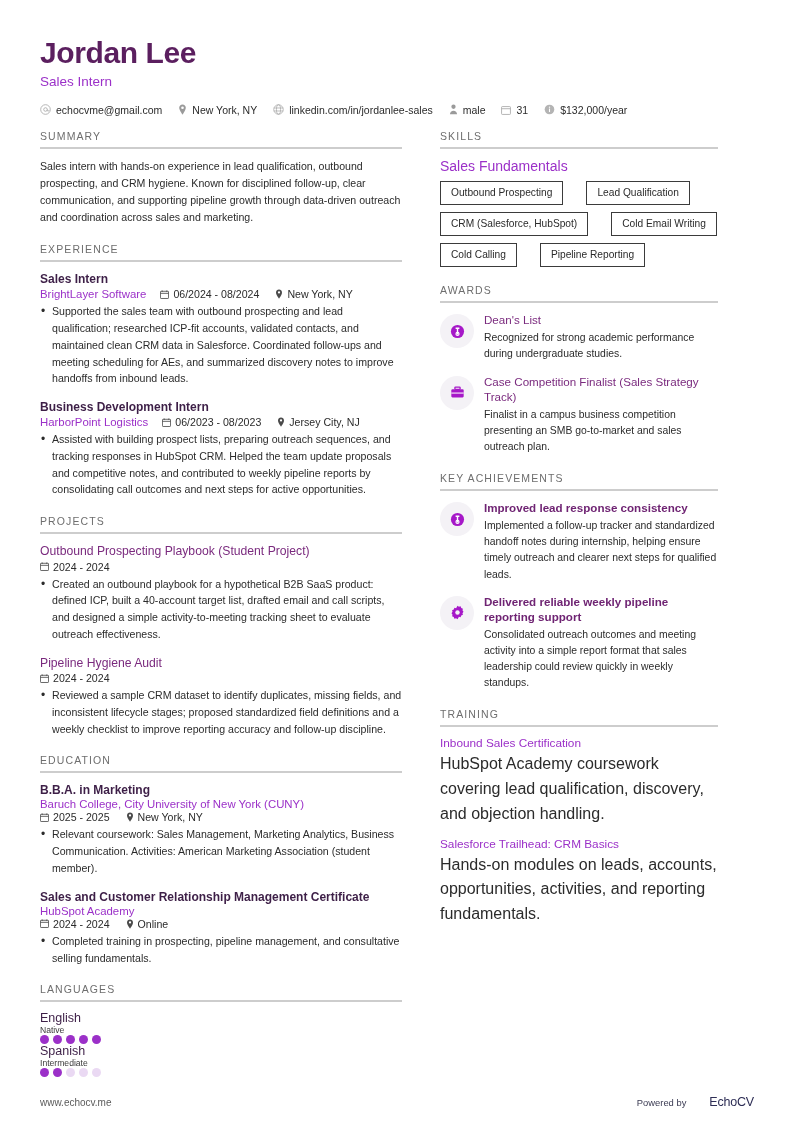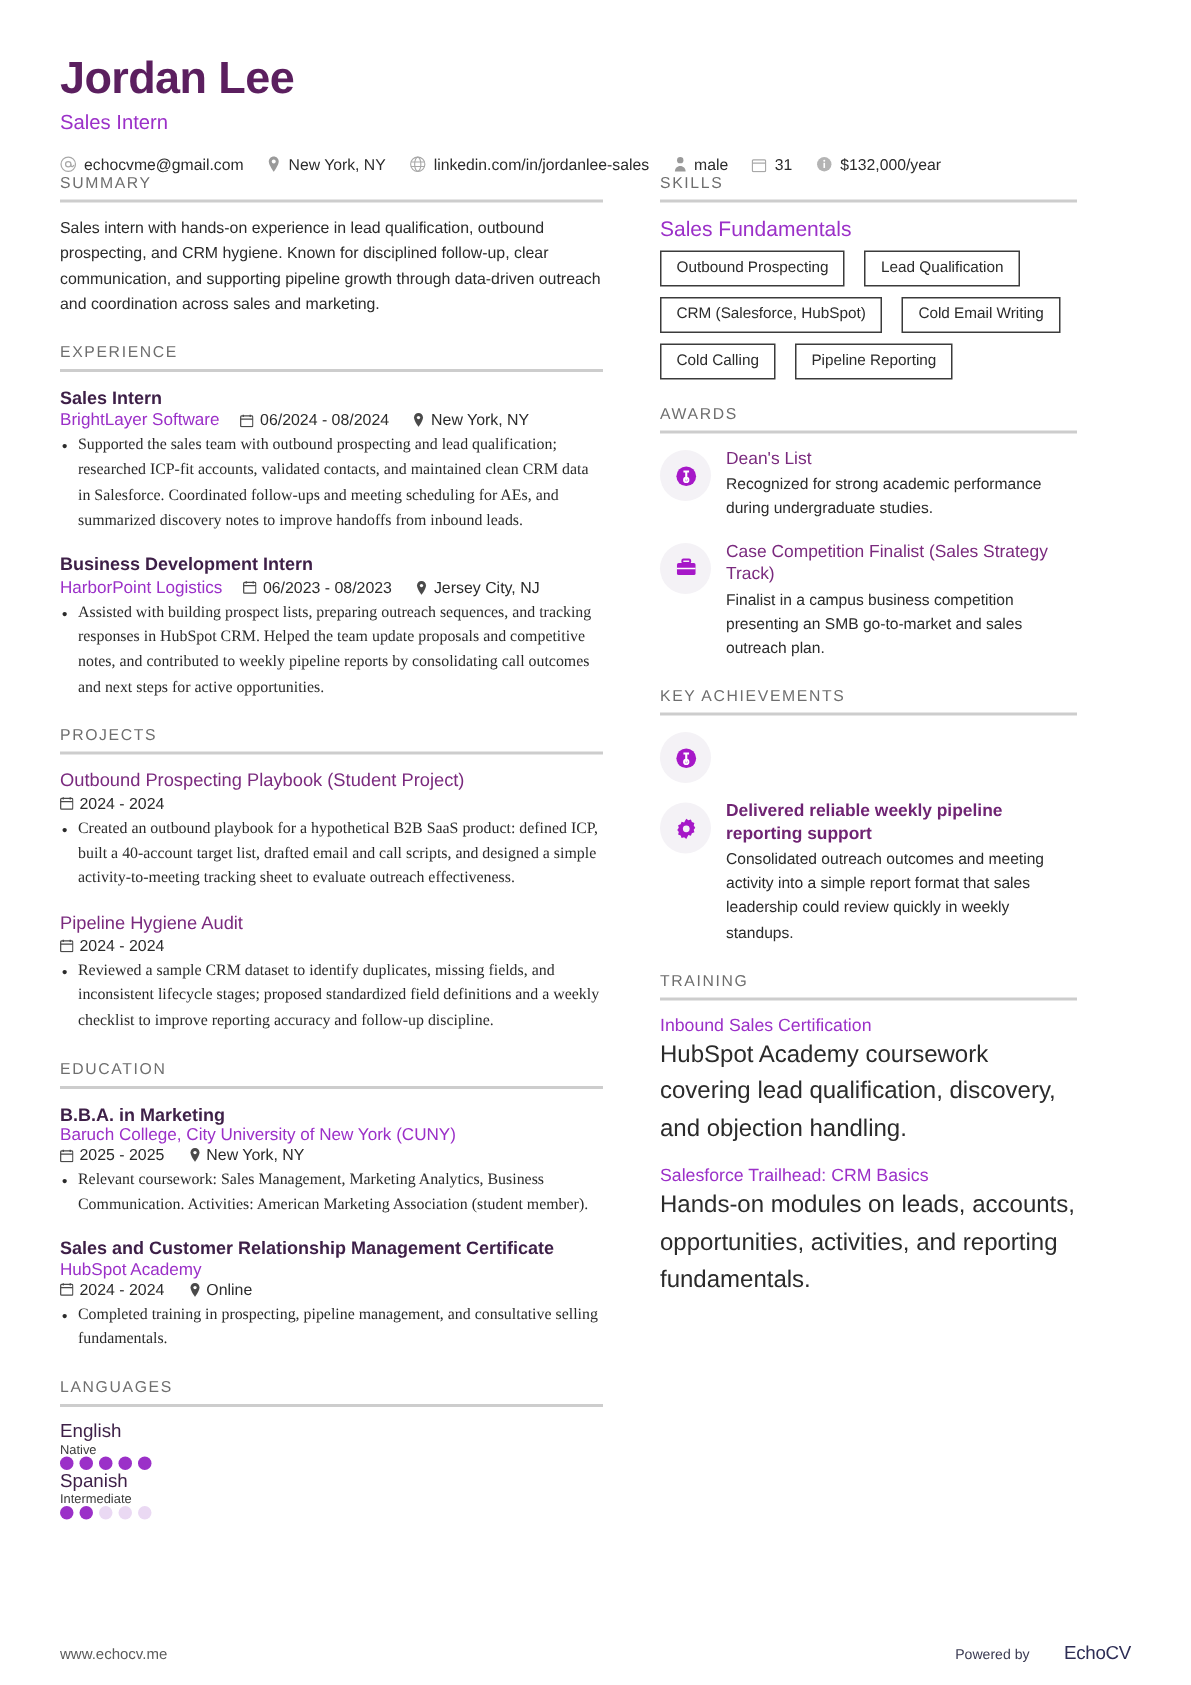--- a/index.html
+++ b/index.html
@@ -13,55 +13,55 @@
   .page { position: relative; width: 794px; height: 1123px; padding: 36px 20px 0 40px; }
 
   
   .name { font-size: 30px; font-weight: bold; color: #5b1f5f; letter-spacing: -0.4px; line-height: 1.12; }
   .role { font-size: 13.5px; color: #9b30c8; margin-top: 4px; font-weight: normal; }
   .contact-bar { display: flex; align-items: center; flex-wrap: wrap; gap: 0; margin-top: 15px; font-size: 10.5px; color: #2b2b2b; }
   .contact-item { display: flex; align-items: center; margin-right: 16px; white-space: nowrap; }
   .contact-item .ic { margin-right: 5px; display: inline-flex; align-items: center; color: #9a9a9a; }
 
   
-  .cols { display: flex; }
+  .cols { display: flex; margin-top: 14px; }
   .col-left { width: 390px; padding-right: 28px; }
   .col-right { width: 288px; padding-left: 10px; }
 
   .sec { margin-top: 17px; }
   .sec:first-child { margin-top: 0; }
   .sec-title { font-size: 10.5px; letter-spacing: 1.1px; color: #6e6e6e; text-transform: uppercase; padding-bottom: 5px; }
   .sec-rule { height: 2px; background: #cdcdcd; margin-bottom: 9px; }
 
   .para { font-size: 10.6px; line-height: 1.62; color: #2b2b2b; }
 
   
   .entry { margin-bottom: 12px; }
   .entry:last-child { margin-bottom: 0; }
   .entry-title { font-size: 12px; font-weight: bold; color: #3d1f47; line-height: 1.35; }
   .entry-title.plum { color: #7a2a7e; font-weight: normal; font-size: 12.2px; }
   .entry-sub { display: flex; align-items: center; flex-wrap: wrap; margin-top: 1px; font-size: 10.6px; }
   .org { color: #9b30c8; margin-right: 14px; font-size: 11.4px; }
   .meta { display: flex; align-items: center; color: #2b2b2b; margin-right: 16px; white-space: nowrap; }
   .meta .ic { margin-right: 4px; color: #4a4a4a; display: inline-flex; }
   ul.bullets { list-style: none; margin-top: 3px; }
-  ul.bullets li { position: relative; padding-left: 12px; font-size: 10.6px; line-height: 1.58; color: #2b2b2b; margin-bottom: 1px; font-family: Liberation Serif, serif; }
+  ul.bullets li { position: relative; padding-left: 12px; font-size: 10.6px; line-height: 1.58; color: #2b2b2b; margin-bottom: 1px; }
   ul.bullets li:before { content: "•"; position: absolute; left: 1px; top: -1px; font-size: 12px; color: #2b2b2b; }
 
   
   .lang-row { display: flex; align-items: flex-start; margin-top: 3px; flex-direction: column; }
   .lang-name { font-size: 12.5px; color: #3d1f47; width: 100px; }
   .lang-level { font-size: 8.6px; color: #3a3a3a; margin-right: 7px; }
   .dots { display: flex; align-items: center; gap: 4px; margin-right: 22px; }
   .dot { width: 9px; height: 9px; border-radius: 50%; background: #ead9f3; }
   .dot.on { background: #9b30c8; }
 
   
   .skill-group-title { font-size: 14px; color: #9b30c8; margin-bottom: 7px; }
-  .chips { display: flex; flex-wrap: wrap; gap: 7px 13px; }
+  .chips { display: flex; flex-wrap: wrap; gap: 7px 23px; }
   .chip { border: 1px solid #3b3b3b; padding: 5px 10px 6px 10px; font-size: 10.2px; color: #2b2b2b; line-height: 1.1; }
 
   
   .ach { display: flex; margin-bottom: 11px; }
   .ach:last-child { margin-bottom: 0; }
   .ach-ic { flex: 0 0 34px; width: 34px; height: 34px; border-radius: 50%; background: #f4f2f6;
             display: flex; align-items: center; justify-content: center; margin-right: 10px; margin-top: 2px; }
   .ach-body { flex: 1; }
   .ach-title { font-size: 11.6px; color: #7a2a7e; line-height: 1.3; }
   .ach-title.bold { font-weight: bold; color: #6f2473; }
@@ -418,20 +418,24 @@
         <div class="sec-rule"></div>
 
         <div class="ach">
           <span class="ach-ic">
             <svg width="15" height="15" viewBox="0 0 16 16">
                 <circle cx="8" cy="8" r="7" fill="#a618c8"></circle>
                 <path d="M6 4.6h4M8 4.6v6.6" stroke="#ffffff" stroke-width="1.5" fill="none"></path>
                 <circle cx="8" cy="10.6" r="1.6" fill="none" stroke="#ffffff" stroke-width="1.3"></circle>
               </svg>
           </span>
+          <span class="ach-body">
+            <span class="ach-title bold" style="display:block;">Improved lead response consistency</span>
+            <span class="ach-desc" style="display:block;">Implemented a follow-up tracker and standardized handoff notes during internship, helping ensure timely outreach and clearer next steps for qualified leads.</span>
+          </span>
         </div>
 
         <div class="ach">
           <span class="ach-ic">
             <svg width="15" height="15" viewBox="0 0 16 16">
                 <path d="M8 0.8l1.5 1.1 1.8-.5.7 1.8 1.8.7-.5 1.8 1.1 1.5-1.1 1.5.5 1.8-1.8.7-.7 1.8-1.8-.5L8 15.2l-1.5-1.1-1.8.5-.7-1.8-1.8-.7.5-1.8L1.6 8.8 2.7 7.3l-.5-1.8 1.8-.7.7-1.8 1.8.5z" fill="#a618c8"></path>
                 <circle cx="8" cy="8" r="2.4" fill="#f4f2f6"></circle>
               </svg>
           </span>
           <span class="ach-body">

